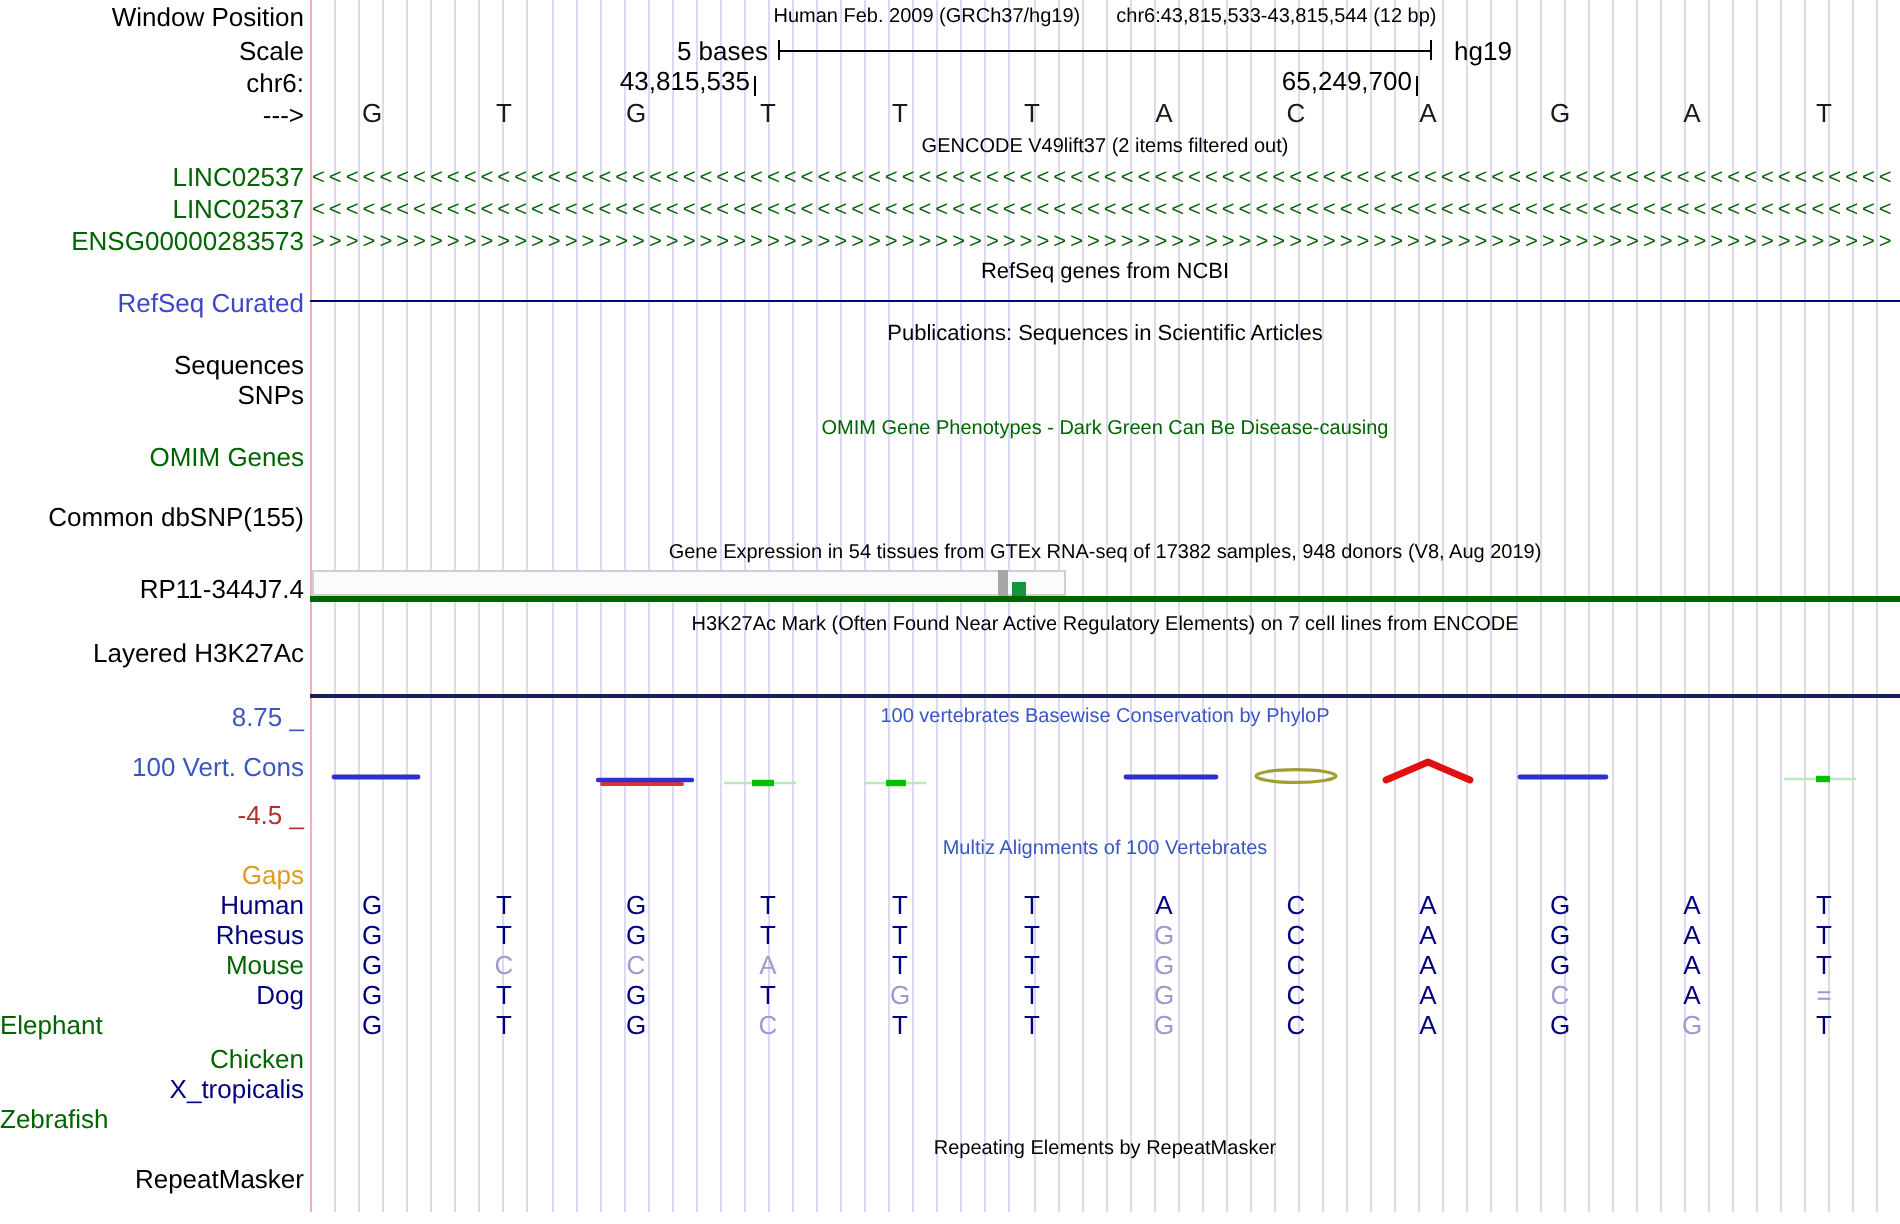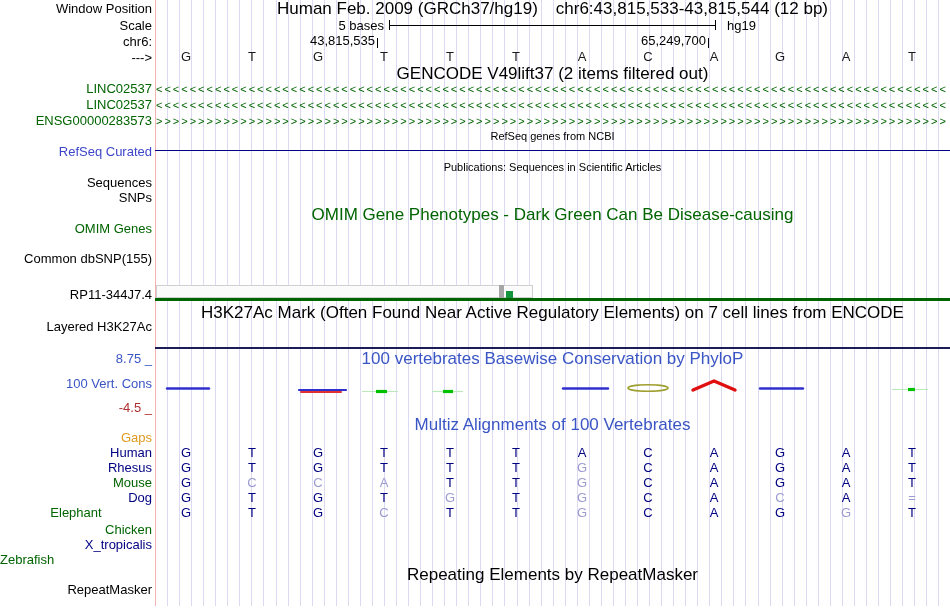--- a/index.html
+++ b/index.html
@@ -1,20 +1,20 @@
 <!DOCTYPE html>
 <html><head>
 <meta charset="utf-8">
 <style>
   html,body{margin:0;padding:0;background:#fff;}
   .browser{position:relative;width:950px;height:612px;background:#fff;overflow:hidden;
            font-family:"Liberation Sans",sans-serif;font-size:13px;color:#000;}
   .abs{position:absolute;}
   .llabel{position:absolute;left:0;width:152px;text-align:right;font-size:13px;line-height:13px;white-space:nowrap;}
-  .ctitle{position:absolute;left:155px;width:795px;text-align:center;font-size:17px;line-height:13px;white-space:nowrap;}
+  .ctitle{position:absolute;left:155px;width:795px;text-align:center;font-size:10px;line-height:13px;white-space:nowrap;}
   .small{font-size:11px;}
   .green{color:#006400;}
   .blue{color:#3a55c4;}
   .purpleblue{color:#3d46c9;}
   .orange{color:#df9a20;}
   .red{color:#b03030;}
   .gridline{position:absolute;top:0;width:1px;height:606px;background:#dbdaf2;}
   .salmon{position:absolute;left:155px;top:0;width:1px;height:606px;background:#f5b0b0;}
   .hline{position:absolute;left:155px;width:795px;}
   .tick{position:absolute;width:1px;height:10px;background:#000;}
@@ -145,20 +145,21 @@
 
   <div class="ctitle small" style="top:161px">Publications: Sequences in Scientific Articles</div>
   <div class="llabel" style="top:176px">Sequences</div>
   <div class="llabel" style="top:191px">SNPs</div>
 
   <div class="ctitle green" style="top:208px">OMIM Gene Phenotypes - Dark Green Can Be Disease-causing</div>
   <div class="llabel green" style="top:222px">OMIM Genes</div>
 
   <div class="llabel" style="top:252px">Common dbSNP(155)</div>
 
+  <div class="ctitle" style="top:270px">Gene Expression in 54 tissues from GTEx RNA-seq of 17382 samples, 948 donors (V8, Aug 2019)</div>
   <div class="llabel" style="top:288px">RP11-344J7.4</div>
   <div id="gtex-graphics">
       <div style="position:absolute;left:156px;top:285px;width:377px;height:13px;background:#fbfbfb;border:1px solid #cfcfcf;box-sizing:border-box;"></div>
       <div style="position:absolute;left:499px;top:285px;width:5px;height:13px;background:#a6a6a6;"></div>
       <div style="position:absolute;left:506px;top:291px;width:7px;height:7px;background:#12953c;"></div>
       <div style="position:absolute;left:155px;top:298px;width:795px;height:3px;background:#006400;"></div>
     </div>
 
   <div class="ctitle" style="top:306px">H3K27Ac Mark (Often Found Near Active Regulatory Elements) on 7 cell lines from ENCODE</div>
   <div class="llabel" style="top:320px">Layered H3K27Ac</div>
@@ -232,21 +233,21 @@
       <div style="position:absolute;left:310px;top:491px;width:16px;text-align:center;line-height:13px;color:#000080;">G</div>
       <div style="position:absolute;left:376px;top:491px;width:16px;text-align:center;line-height:13px;color:#000080;">T</div>
       <div style="position:absolute;left:442px;top:491px;width:16px;text-align:center;line-height:13px;color:#9b9bd0;">G</div>
       <div style="position:absolute;left:508px;top:491px;width:16px;text-align:center;line-height:13px;color:#000080;">T</div>
       <div style="position:absolute;left:574px;top:491px;width:16px;text-align:center;line-height:13px;color:#9b9bd0;">G</div>
       <div style="position:absolute;left:640px;top:491px;width:16px;text-align:center;line-height:13px;color:#000080;">C</div>
       <div style="position:absolute;left:706px;top:491px;width:16px;text-align:center;line-height:13px;color:#000080;">A</div>
       <div style="position:absolute;left:772px;top:491px;width:16px;text-align:center;line-height:13px;color:#9b9bd0;">C</div>
       <div style="position:absolute;left:838px;top:491px;width:16px;text-align:center;line-height:13px;color:#000080;">A</div>
       <div style="position:absolute;left:904px;top:491px;width:16px;text-align:center;line-height:13px;color:#9b9bd0;">=</div>
-      <div style="position:absolute;left:0;top:506px;width:152px;text-align:center;line-height:13px;color:#006400;">Elephant</div>
+      <div style="position:absolute;left:0;top:506px;width:152px;text-align:left;line-height:13px;color:#006400;">Elephant</div>
       <div style="position:absolute;left:178px;top:506px;width:16px;text-align:center;line-height:13px;color:#000080;">G</div>
       <div style="position:absolute;left:244px;top:506px;width:16px;text-align:center;line-height:13px;color:#000080;">T</div>
       <div style="position:absolute;left:310px;top:506px;width:16px;text-align:center;line-height:13px;color:#000080;">G</div>
       <div style="position:absolute;left:376px;top:506px;width:16px;text-align:center;line-height:13px;color:#9b9bd0;">C</div>
       <div style="position:absolute;left:442px;top:506px;width:16px;text-align:center;line-height:13px;color:#000080;">T</div>
       <div style="position:absolute;left:508px;top:506px;width:16px;text-align:center;line-height:13px;color:#000080;">T</div>
       <div style="position:absolute;left:574px;top:506px;width:16px;text-align:center;line-height:13px;color:#9b9bd0;">G</div>
       <div style="position:absolute;left:640px;top:506px;width:16px;text-align:center;line-height:13px;color:#000080;">C</div>
       <div style="position:absolute;left:706px;top:506px;width:16px;text-align:center;line-height:13px;color:#000080;">A</div>
       <div style="position:absolute;left:772px;top:506px;width:16px;text-align:center;line-height:13px;color:#000080;">G</div>

